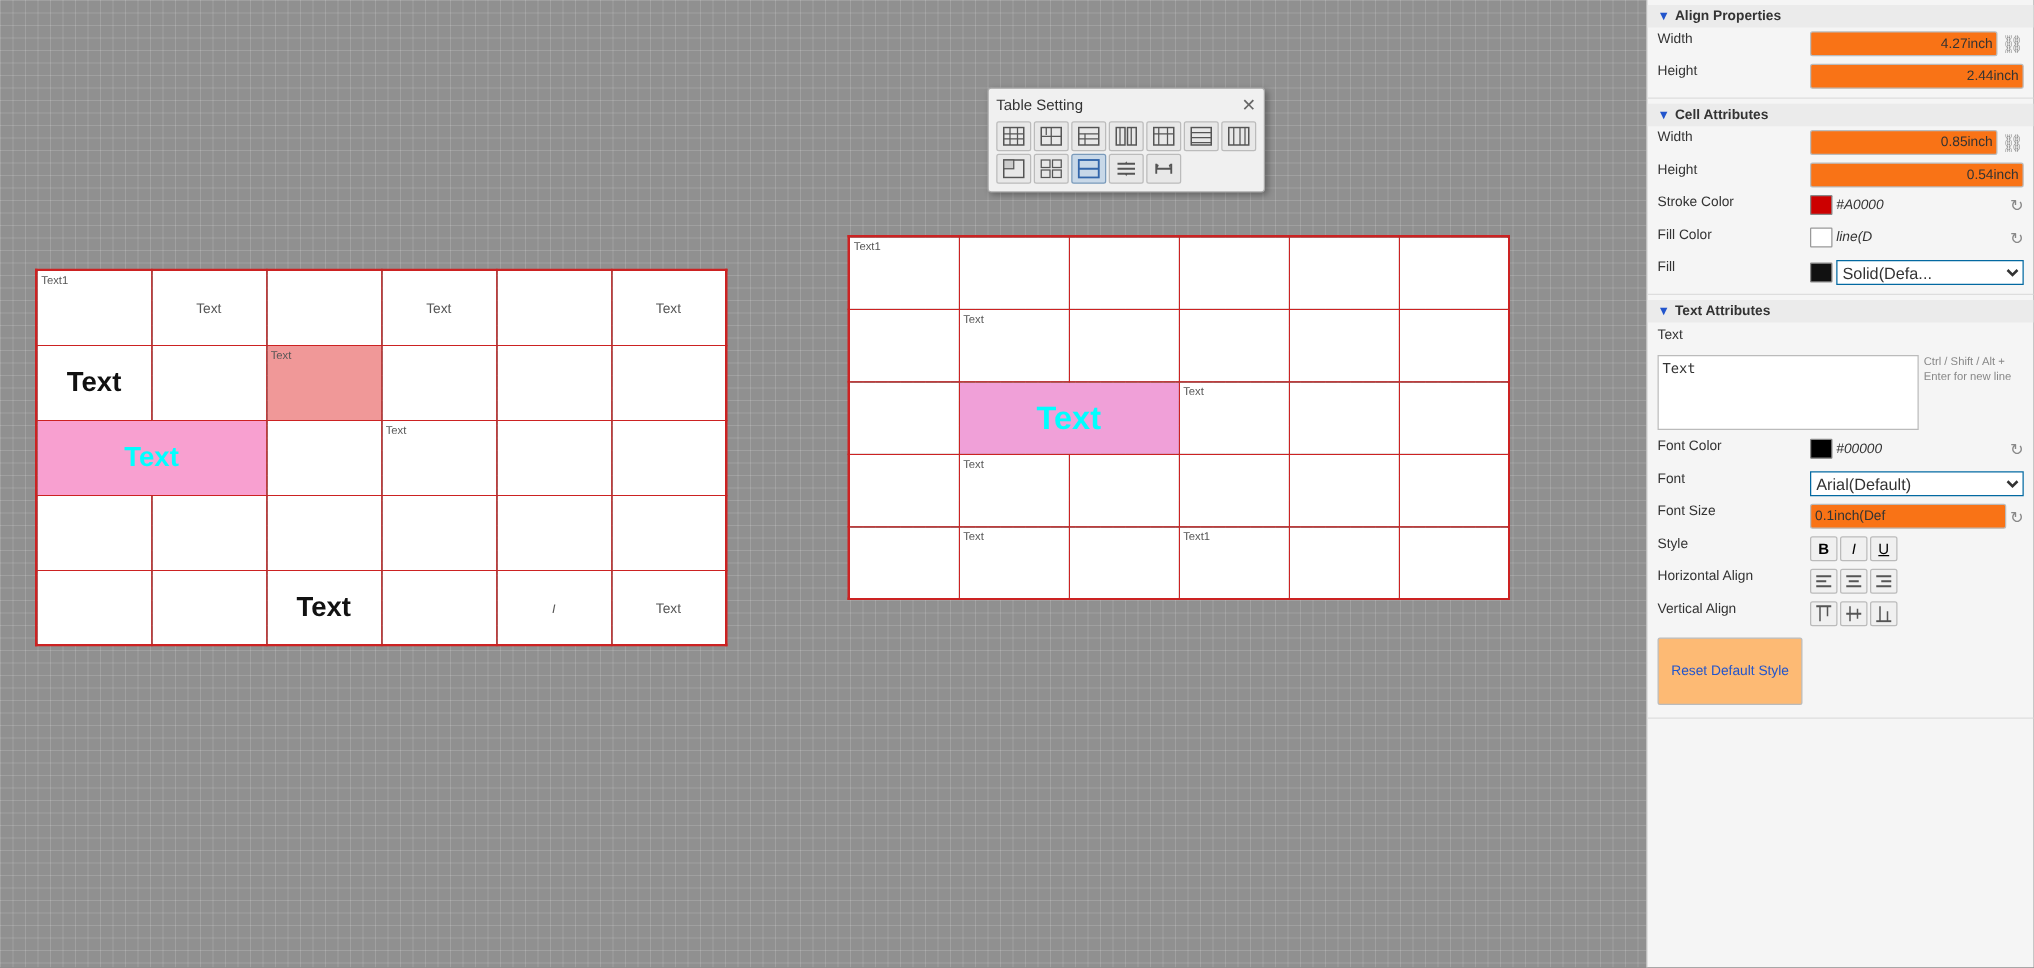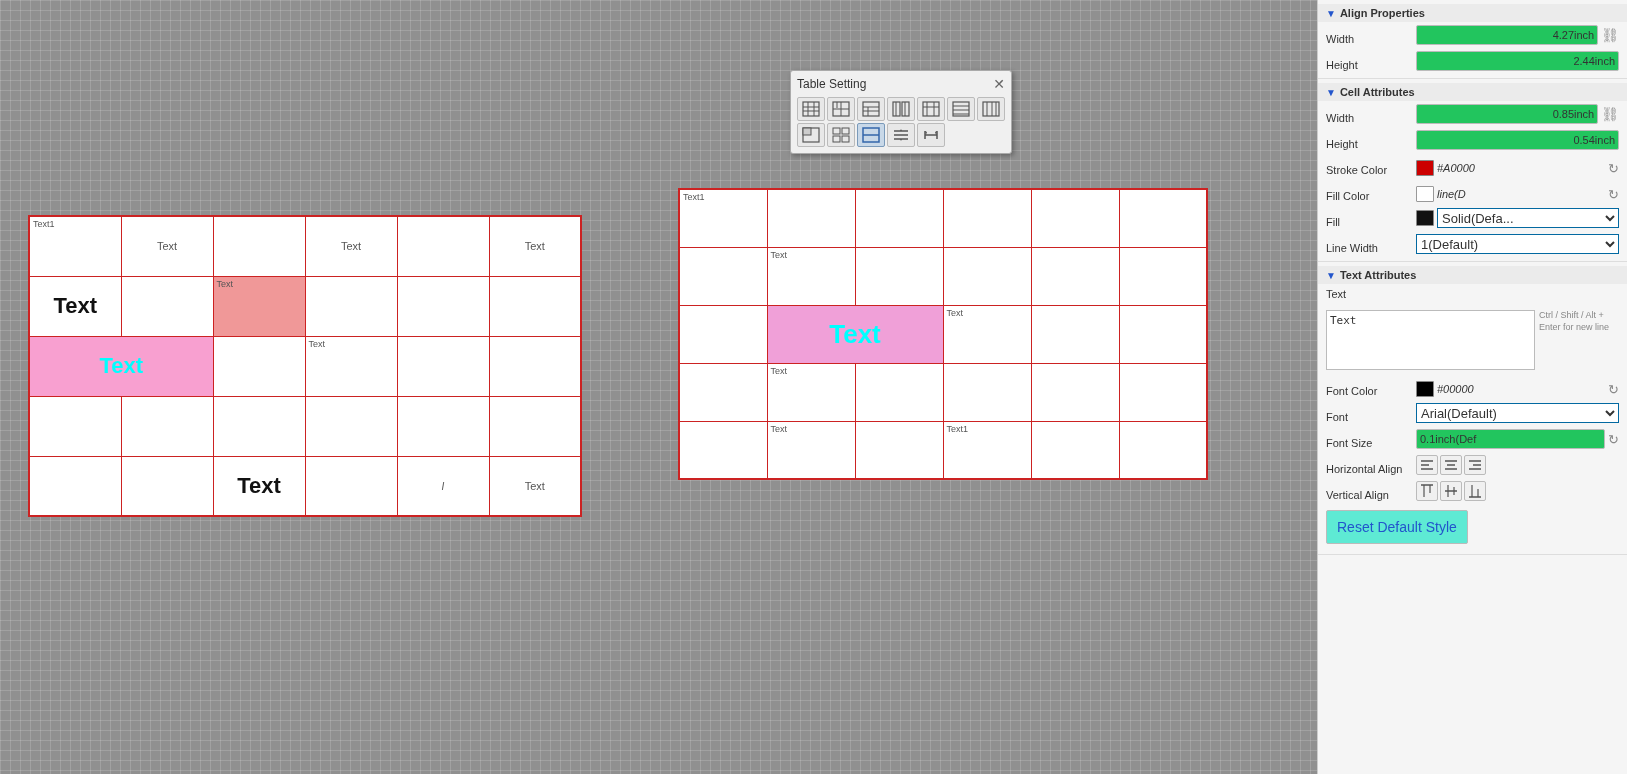--- a/index.html
+++ b/index.html
@@ -170,44 +170,45 @@
       cursor: pointer;
     }
     .section-header .arrow {
       margin-right: 4px;
       font-size: 10px;
       color: #2255cc;
     }
 
     .prop-row {
       display: flex;
-      align-items: flex-end;
+      align-items: flex-start;
       padding: 3px 8px;
       min-height: 26px;
+      gap: 32px;
     }
     .prop-label {
       width: 90px;
       color: #333;
       font-size: 11px;
       flex-shrink: 0;
     }
     .prop-value {
       flex: 1;
       display: flex;
       align-items: center;
       gap: 3px;
     }
     .prop-input {
       flex: 1;
       height: 20px;
       border: 1px solid #bbb;
       border-radius: 2px;
       font-size: 11px;
       padding: 0 3px;
-      background: #22c55e;
+      background: #f97316;
       color: #333;
       text-align: right;
     }
     .link-icon {
       font-size: 14px;
       color: #888;
       cursor: pointer;
     }
 
     .color-swatch {
@@ -292,25 +293,25 @@
       font-size: 13px;
       display: flex;
       align-items: center;
       justify-content: center;
       border-radius: 2px;
     }
 
     
     .reset-button {
       margin: 6px 8px;
-      padding: 8px 10px;
-      background: #5eead4;
+      padding: 20px 10px;
+      background: #fdba74;
       border: 1px solid #bbb;
       color: #2255cc;
-      font-size: 14px;
+      font-size: 11px;
       cursor: pointer;
       border-radius: 2px;
       text-align: center;
     }
 
     
     .status-bar {
       position: absolute;
       bottom: 0;
       left: 0;
@@ -623,28 +624,20 @@
     </div>
     <div class="prop-row">
       <span class="prop-label">Fill</span>
       <div class="prop-value">
         <span class="color-swatch" style="background:#111111;"></span>
         <select class="fill-dropdown">
           <option>Solid(Defa...</option>
         </select>
       </div>
     </div>
-    <div class="prop-row">
-      <span class="prop-label">Line Width</span>
-      <div class="prop-value">
-        <select class="fill-dropdown">
-          <option>1(Default)</option>
-        </select>
-      </div>
-    </div>
   </div>
 
   <div class="panel-section">
     <div class="section-header">
       <span class="arrow">▼</span>
       <span>Text Attributes</span>
     </div>
     
     <div style="padding: 4px 8px;">
       <span style="color:#333;font-size:11px;display:block;margin-bottom:2px;">Text</span>
@@ -674,20 +667,36 @@
     
     <div class="prop-row">
       <span class="prop-label">Font Size</span>
       <div class="prop-value">
         <input class="prop-input" type="text" value="0.1inch(Def" style="text-align: left;">
         <span class="refresh-icon">↻</span>
       </div>
     </div>
     
     
+    <div class="prop-row">
+      <span class="prop-label">Style</span>
+      <div class="prop-value">
+        <div class="style-buttons">
+          <button class="style-btn">
+              <b>B</b>
+            </button>
+          <button class="style-btn">
+              <i>I</i>
+            </button>
+          <button class="style-btn">
+              <u>U</u>
+            </button>
+        </div>
+      </div>
+    </div>
     
     <div class="prop-row">
       <span class="prop-label">Horizontal Align</span>
       <div class="prop-value">
         <div class="align-buttons">
           <button class="align-btn">
             <svg width="14" height="12" viewBox="0 0 14 12">
                 <line x1="1" y1="2" x2="13" y2="2" stroke="#555" stroke-width="1.5"></line>
                 <line x1="1" y1="6" x2="9" y2="6" stroke="#555" stroke-width="1.5"></line>
                 <line x1="1" y1="10" x2="13" y2="10" stroke="#555" stroke-width="1.5"></line>

